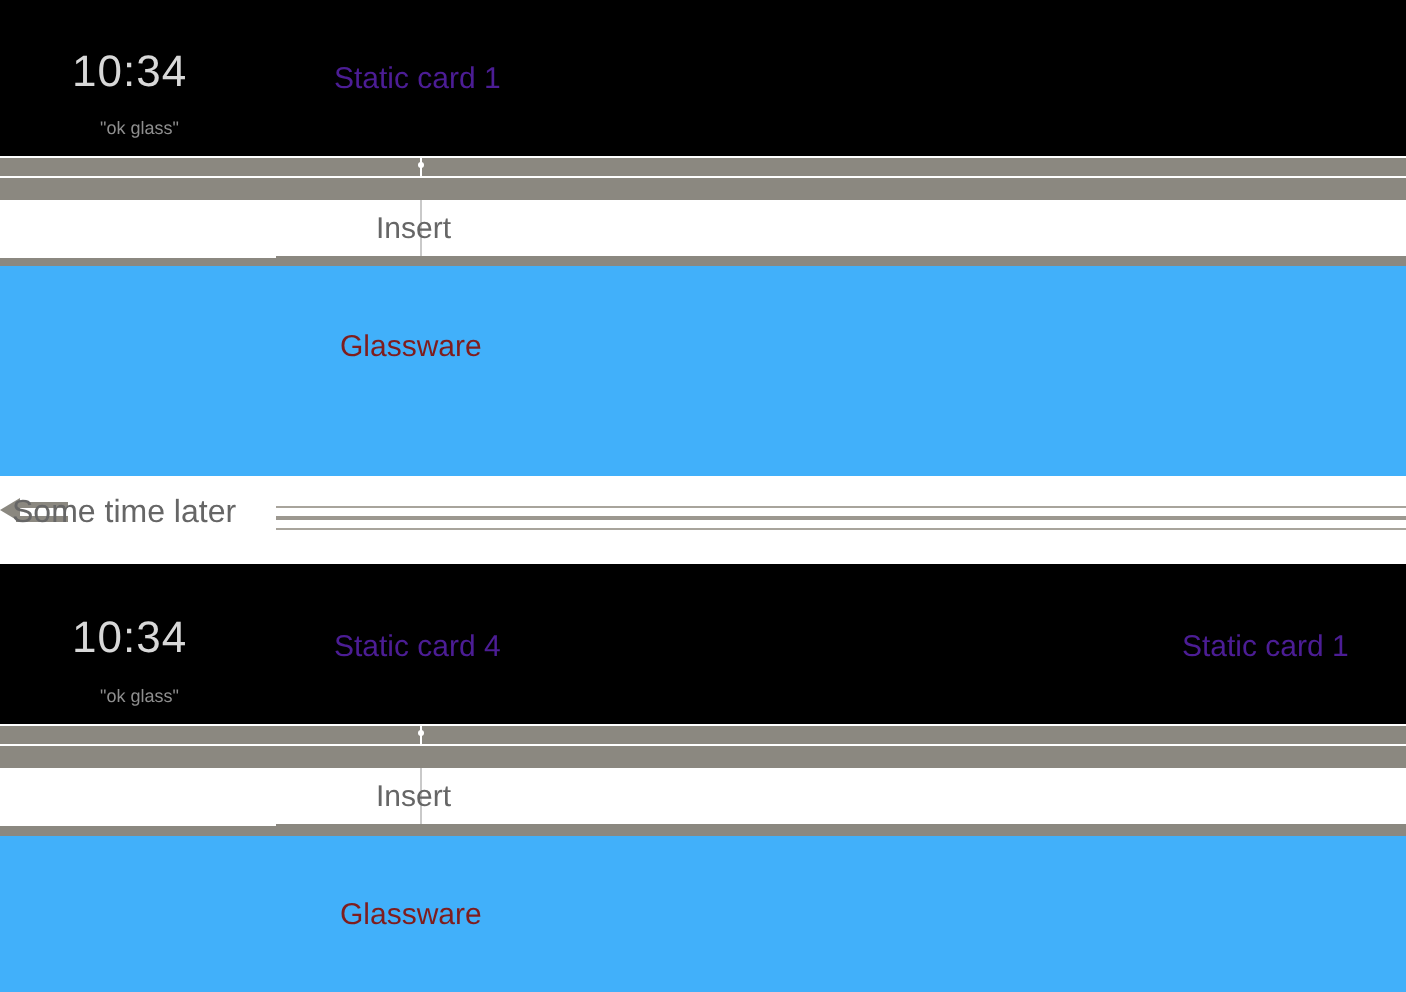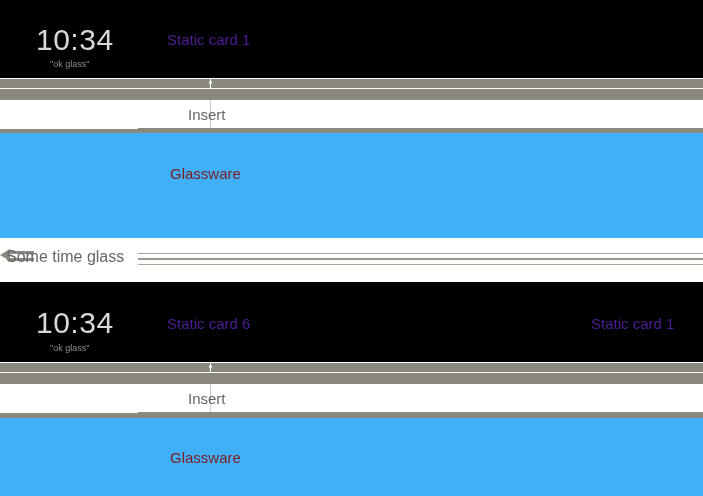--- a/index.html
+++ b/index.html
@@ -32,21 +32,21 @@
 
   .band-black  { background: #000000; }
   .band-blue   { background: #41b0fa; }
   .band-grey   { background: #8b8880; }
   .band-white  { background: #ffffff; }
 
   
   .clock-time {
     position: absolute;
     color: #d8d8d8;
-    font-size: 30px;
+    font-size: 22px;
     font-weight: 300;
     letter-spacing: 0.5px;
     line-height: 1;
     white-space: nowrap;
   }
   .clock-hint {
     position: absolute;
     color: #8e8e8e;
     font-size: 9px;
     line-height: 1;
@@ -142,27 +142,27 @@
 
   <div class="band band-white" style="top:238px;height:44px;"></div>
 
   <div class="marker-arrow" style="left:0px; top:249px;"></div>
   <div class="strip" style="left:8px; top:251px; width:26px;"></div>
   <div class="strip" style="left:8px; top:258px; width:26px;"></div>
   <div class="strip" style="left:138px; top:258px; width:565px; height:2px; background:#9c9890;"></div>
   <div class="strip-thin" style="left:138px; top:253px; width:565px;"></div>
   <div class="strip-thin" style="left:138px; top:264px; width:565px;"></div>
 
-  <div class="row-label-dark" style="left:6px; top:249px; font-size:16px;">Some time glass</div>
+  <div class="row-label-dark" style="left:6px; top:249px; font-size:16px;">Some time later</div>
 
   <div class="band band-black" style="top:282px;height:80px;"></div>
 
   <div class="clock-time" style="left:36px; top:308px;">10:34</div>
   <div class="clock-hint" style="left:50px; top:344px;">"ok glass"</div>
-  <div class="card-label" style="left:167px; top:316px;">Static card 6</div>
+  <div class="card-label" style="left:167px; top:316px;">Static card 4</div>
   <div class="card-label" style="left:591px; top:316px;">Static card 1</div>
 
   <div class="band band-grey" style="top:363px;height:21px;"></div>
   <div class="hline" style="left:0; top:372px; width:703px;"></div>
   <div class="node-dot" style="left:209px; top:365px;"></div>
   <div class="vline" style="left:210px; top:363px; height:9px;"></div>
 
   <div class="band band-white" style="top:384px;height:28px;"></div>
   <div class="vline" style="left:210px; top:384px; height:28px; background:#c9c9c9;"></div>
   <div class="row-label-dark" style="left:188px; top:391px;">Insert</div>

